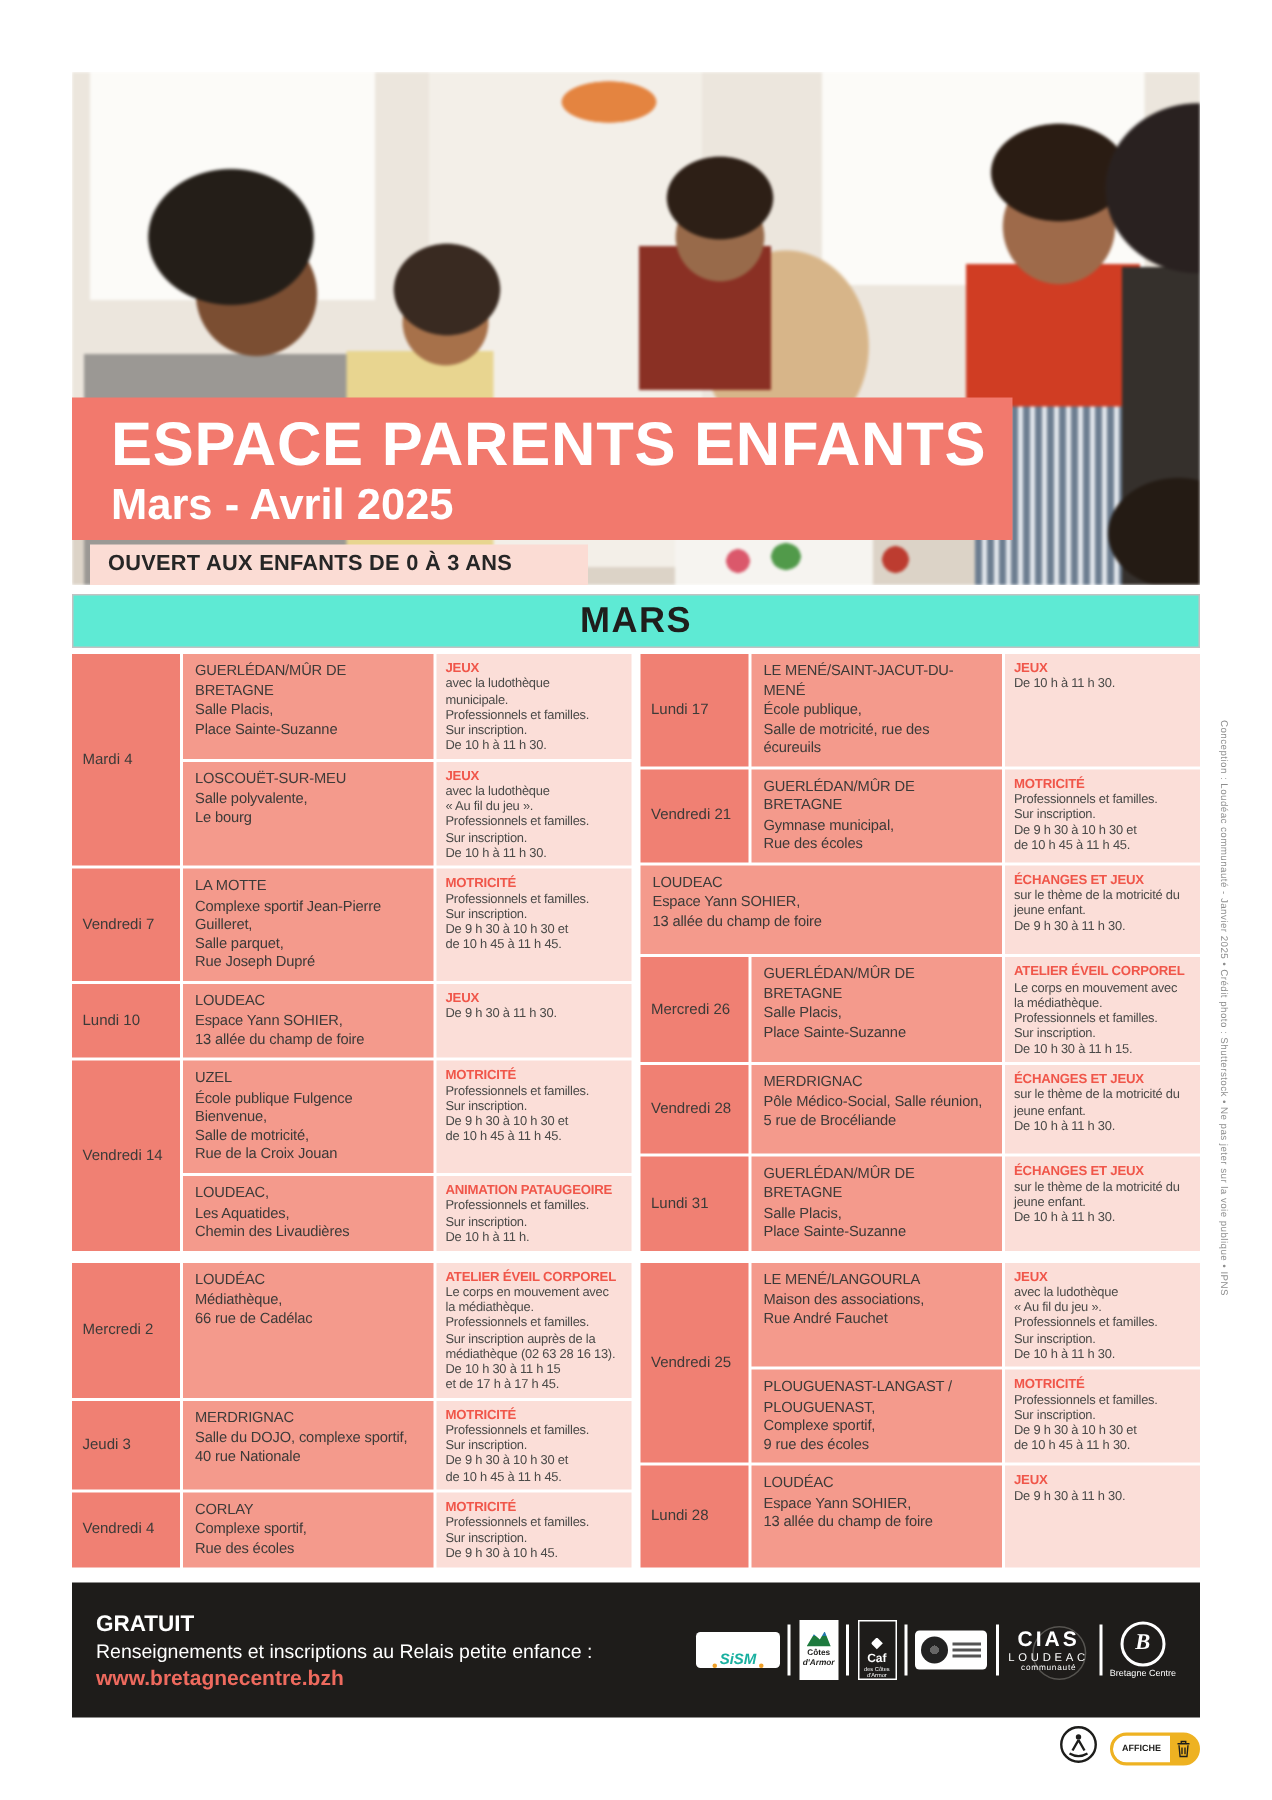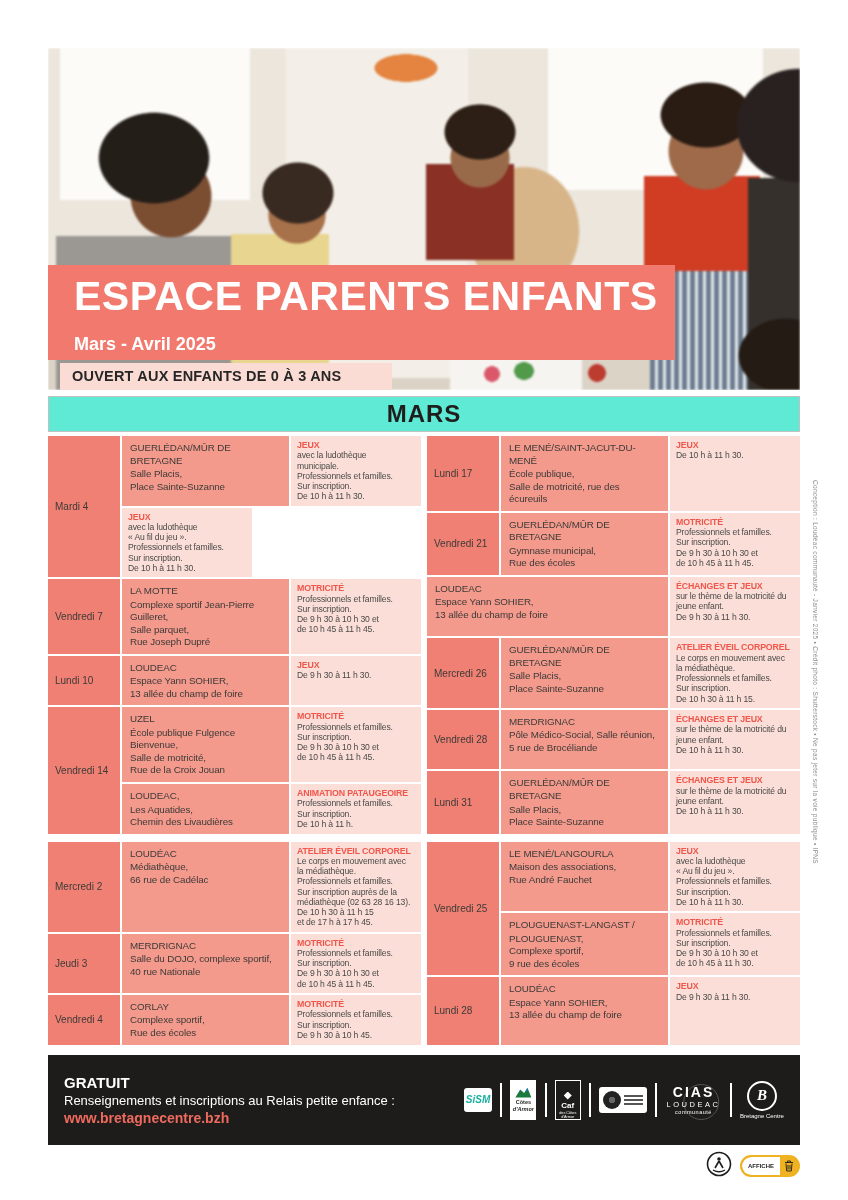--- a/index.html
+++ b/index.html
@@ -36,21 +36,21 @@
       linear-gradient(#eadfd0,#eadfd0) 506px 236px / 18px 26px no-repeat,
       linear-gradient(#f3d9d4,#f3d9d4) 542px 236px / 18px 26px no-repeat,
       linear-gradient(#f3efe8,#f3efe8) 238px 0px / 182px 330px no-repeat,
       linear-gradient(#fcfbf8,#fcfbf8) 12px 0px / 190px 152px no-repeat,
       linear-gradient(#fcfbf8,#fcfbf8) 500px 0px / 215px 142px no-repeat,
       linear-gradient(#dcd3c6,#dcd3c6) 0px 308px / 752px 34px no-repeat;
     background-color:#ece6dd;}
   .banner{position:absolute;left:0;top:217px;width:627px;height:95px;background:#f2796d;
           padding-left:26px;box-sizing:border-box;}
   .banner h1{margin:10px 0 0 0;font-size:41px;font-weight:bold;color:#fff;letter-spacing:.5px;line-height:1.05;}
-  .banner .sub{font-size:18px;font-weight:bold;color:#fff;margin-top:16px;}
+  .banner .sub{font-size:29px;font-weight:bold;color:#fff;margin-top:3px;}
   .age-strip{position:absolute;left:12px;top:315px;width:332px;height:27px;background:#fbdcd4;
              font-size:14.5px;font-weight:bold;color:#262626;line-height:27px;padding-left:12px;
              box-sizing:border-box;letter-spacing:.2px;}
 
   
   .content{position:absolute;left:48px;top:396px;width:752px;}
   .month-bar{height:36px;background:#5eead4;border:1px solid #c2c2c2;box-sizing:border-box;
              text-align:center;line-height:34px;font-size:24px;font-weight:bold;color:#1f1e1c;letter-spacing:1px;}
   .mcols{display:flex;gap:6px;margin-top:4px;align-items:stretch;}
   .mcol{flex:1;display:flex;flex-direction:column;gap:2px;}
@@ -70,21 +70,21 @@
 
   
   .footer{margin-top:10px;height:90px;background:#1e1c1a;display:flex;align-items:center;
           padding:0 16px;box-sizing:border-box;gap:0;}
   .f-left{width:400px;color:#fff;display:flex;flex-direction:column;gap:2px;}
   .f-free{font-size:15px;font-weight:bold;}
   .f-line{font-size:13px;}
   .f-web{font-size:14px;font-weight:bold;color:#ee6a5e;}
   .f-logos{flex:1;display:flex;align-items:center;justify-content:space-between;}
   .lsep{width:2px;height:34px;background:#fff;flex:none;}
-  .sism{width:28px;height:24px;background:#fff;border-radius:3px;display:flex;align-items:center;
+  .sism{width:56px;height:24px;background:#fff;border-radius:3px;display:flex;align-items:flex-end;
         justify-content:center;gap:2px;}
   .sism-txt{font-size:10px;font-weight:bold;font-style:italic;color:#19b0a0;}
   .dot{width:3px;height:3px;border-radius:50%;background:#f0a028;}
   .ca{width:26px;height:40px;background:#fff;display:flex;flex-direction:column;align-items:center;
       justify-content:center;gap:1px;color:#1d1d1b;}
   .ca-graphic{width:16px;height:10px;background:linear-gradient(180deg,#2277aa 0 3px,#1d7a3e 3px);
       clip-path:polygon(0 100%,30% 20%,55% 55%,75% 0,100% 100%);}
   .ca-t1{font-size:5.5px;font-weight:bold;}
   .ca-t2{font-size:5.5px;font-weight:bold;font-style:italic;}
   .caf{width:26px;height:40px;border:1px solid #fff;display:flex;flex-direction:column;align-items:center;
@@ -154,20 +154,25 @@
                   <div class="cell act">
                     <div class="act-title">JEUX</div>
                     <div class="act-line">avec la ludothèque</div>
                     <div class="act-line">municipale.</div>
                     <div class="act-line">Professionnels et familles.</div>
                     <div class="act-line">Sur inscription.</div>
                     <div class="act-line">De 10 h à 11 h 30.</div>
                   </div>
                 </div>
                 <div class="entry">
+                  <div class="cell loc">
+                    <div class="loc-name">LOSCOUËT-SUR-MEU</div>
+                    <div class="loc-line">Salle polyvalente,</div>
+                    <div class="loc-line">Le bourg</div>
+                  </div>
                   <div class="cell act">
                     <div class="act-title">JEUX</div>
                     <div class="act-line">avec la ludothèque</div>
                     <div class="act-line">« Au fil du jeu ».</div>
                     <div class="act-line">Professionnels et familles.</div>
                     <div class="act-line">Sur inscription.</div>
                     <div class="act-line">De 10 h à 11 h 30.</div>
                   </div>
                 </div>
               </div>

